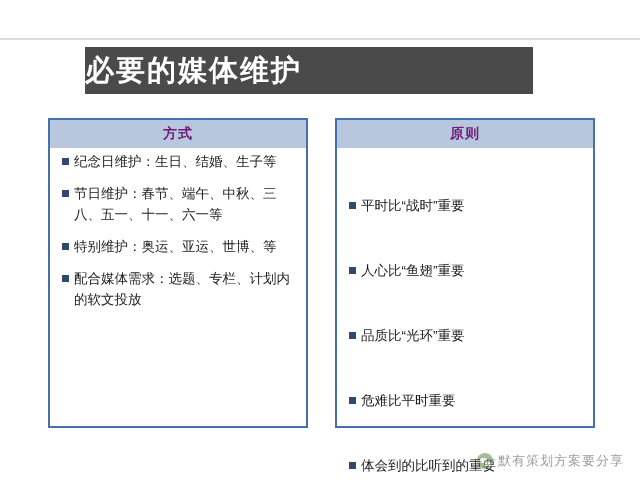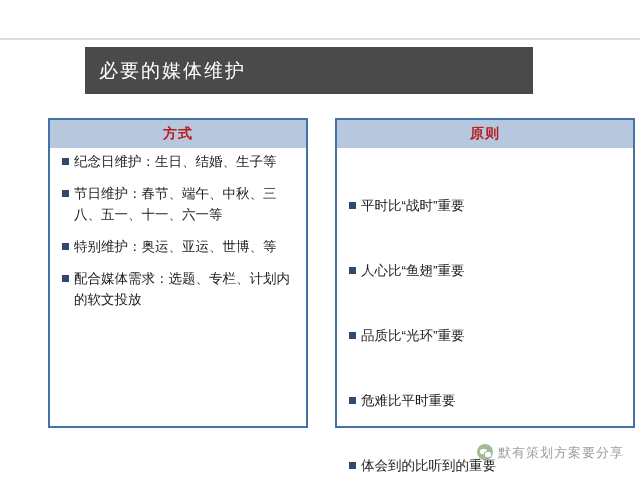--- a/index.html
+++ b/index.html
@@ -32,51 +32,50 @@
     left: 85px;
     top: 47px;
     width: 448px;
     height: 47px;
     background: #4a4a4a;
     display: flex;
     align-items: center;
   }
   .title-text {
     color: #ffffff;
-    font-size: 19px;
-    font-weight: normal;
+    font-size: 29px;
+    font-weight: bold;
     letter-spacing: 2px;
-    padding-left: 14px;
     line-height: 1;
   }
   .card {
     position: absolute;
     border: 2px solid #4472a8;
     background: #ffffff;
     box-sizing: border-box;
   }
   .card-left {
     left: 48px;
     top: 118px;
     width: 260px;
     height: 310px;
   }
   .card-right {
     left: 335px;
     top: 118px;
-    width: 300px;
+    width: 260px;
     height: 310px;
   }
   .card-header {
     height: 28px;
     background: #b7c7dd;
     display: flex;
     align-items: center;
     justify-content: center;
-    color: #b91c1c;
+    color: #701a75;
     font-size: 14px;
     font-weight: bold;
     letter-spacing: 1px;
   }
   .card-body {
     padding: 4px 12px 10px 12px;
   }
   .bullet-row {
     display: flex;
     align-items: flex-start;
@@ -95,22 +94,23 @@
     flex: 0 0 auto;
   }
   .bullet-text {
     font-size: 13.5px;
     color: #1b1b1b;
     line-height: 1.55;
   }
   .watermark {
     position: absolute;
     right: 16px;
-    bottom: 18px;
-    display: flex;
+    bottom: 10px;
+    display: flex;
+    align-items: center;
     opacity: 0.5;
   }
   .wx-badge {
     width: 16px;
     height: 16px;
     border-radius: 50%;
     background: #4a7a32;
     margin-right: 5px;
     position: relative;
     flex: 0 0 auto;

